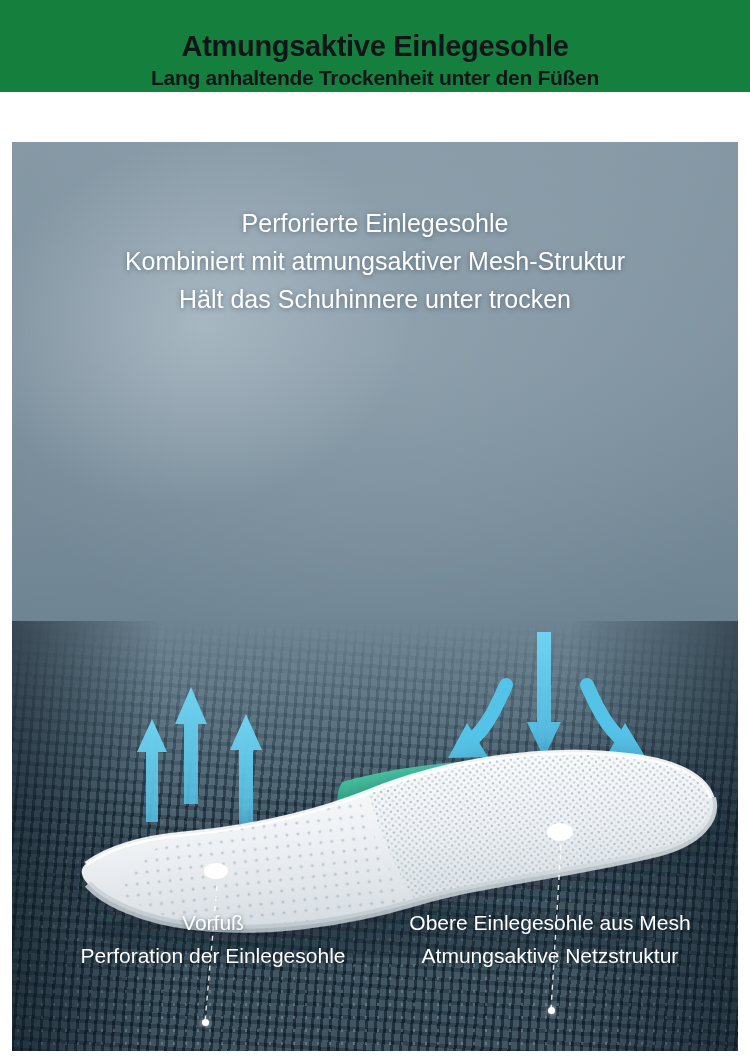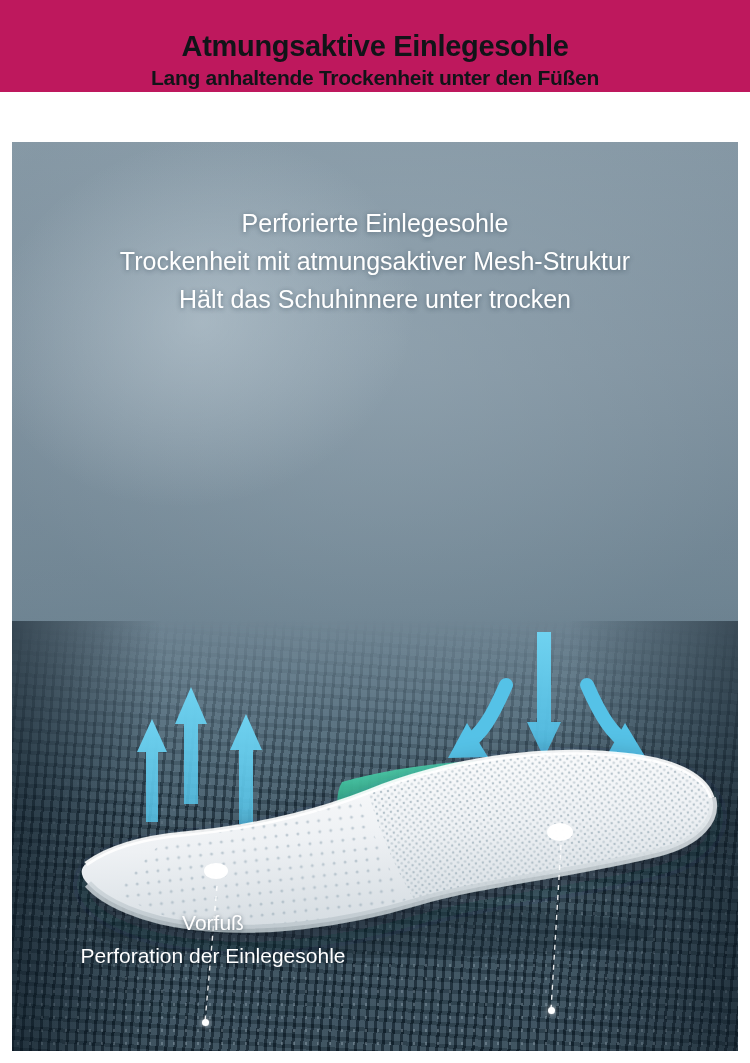--- a/index.html
+++ b/index.html
@@ -13,21 +13,21 @@
     font-family: "Liberation Sans", sans-serif;
     overflow: hidden;
     position: relative;
   }
 
   
   .header {
     width: 750px;
     padding-top: 28px;
     text-align: center;
-    background: #be185d;
+    background: #15803d;
   }
   .header-line {
     color: #111418;
     font-weight: bold;
     letter-spacing: -0.3px;
     line-height: 1.28;
     white-space: nowrap;
   }
   .header-line-1 { font-size: 29px; }
   .header-line-2 { font-size: 21px; }
@@ -162,21 +162,21 @@
 <div class="hero">
 
   <div class="hero-glow"></div>
   <div class="mat"></div>
   <div class="mat-dots"></div>
   <div class="mat-left-shadow"></div>
   <div class="mat-right-shadow"></div>
 
   <div class="hero-copy">
     <div>Perforierte Einlegesohle</div>
-    <div>Trockenheit mit atmungsaktiver Mesh-Struktur</div>
+    <div>Kombiniert mit atmungsaktiver Mesh-Struktur</div>
     <div>Hält das Schuhinnere unter trocken</div>
   </div>
 
   <svg class="arrows" width="726" height="909" viewBox="0 0 726 909">
     <defs>
       <linearGradient id="upArrowGrad" x1="0" y1="1" x2="0" y2="0">
         <stop offset="0%" stop-color="#56c3e8" stop-opacity="0.85"></stop>
         <stop offset="100%" stop-color="#6fd2f0" stop-opacity="1"></stop>
       </linearGradient>
       <linearGradient id="downArrowGrad" x1="0" y1="0" x2="0" y2="1">
@@ -279,14 +279,18 @@
     <line x1="549" y1="703" x2="539" y2="868" stroke="#ffffff" stroke-width="1.4" stroke-dasharray="5 5" opacity="0.9"></line>
   </svg>
 
   <div class="dot" style="left:190px; top:877px;"></div>
   <div class="dot" style="left:536px; top:865px;"></div>
 
   <div class="callout-label callout-left">
     <div>Vorfuß</div>
     <div>Perforation der Einlegesohle</div>
   </div>
+  <div class="callout-label callout-right">
+    <div>Obere Einlegesohle aus Mesh</div>
+    <div>Atmungsaktive Netzstruktur</div>
+  </div>
 
 </div>
 
 </body></html>

